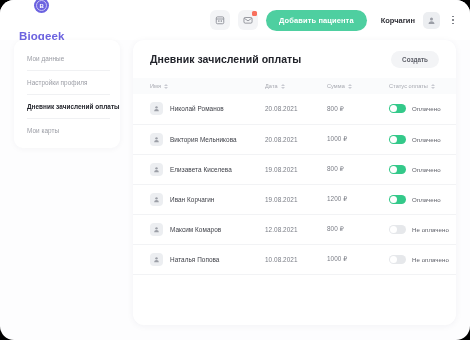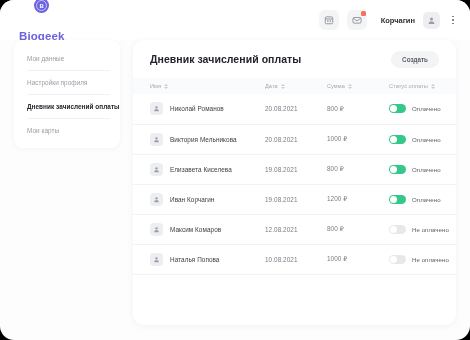--- a/index.html
+++ b/index.html
@@ -340,20 +340,21 @@
       <div class="icon-btn">
         <span>
           <svg width="10" height="10" viewBox="0 0 16 16">
             <rect x="1.5" y="4" width="13" height="9" rx="2" fill="none" stroke="#8a8d95" stroke-width="1.4"></rect>
             <path d="M2 5.2 L8 9.4 L14 5.2" fill="none" stroke="#8a8d95" stroke-width="1.4"></path>
           </svg>
         </span>
         <span class="dot-badge"></span>
       </div>
 
+      <button class="cta">Добавить пациента</button>
 
       <div class="user-name">Корчагин</div>
 
       <div class="avatar">
         <span>
           <svg width="9" height="9" viewBox="0 0 16 16">
             <circle cx="8" cy="5.4" r="2.7" fill="#9b9ea6"></circle>
             <path d="M2.8 14c0-3 2.4-4.7 5.2-4.7S13.2 11 13.2 14z" fill="#9b9ea6"></path>
           </svg>
         </span>

